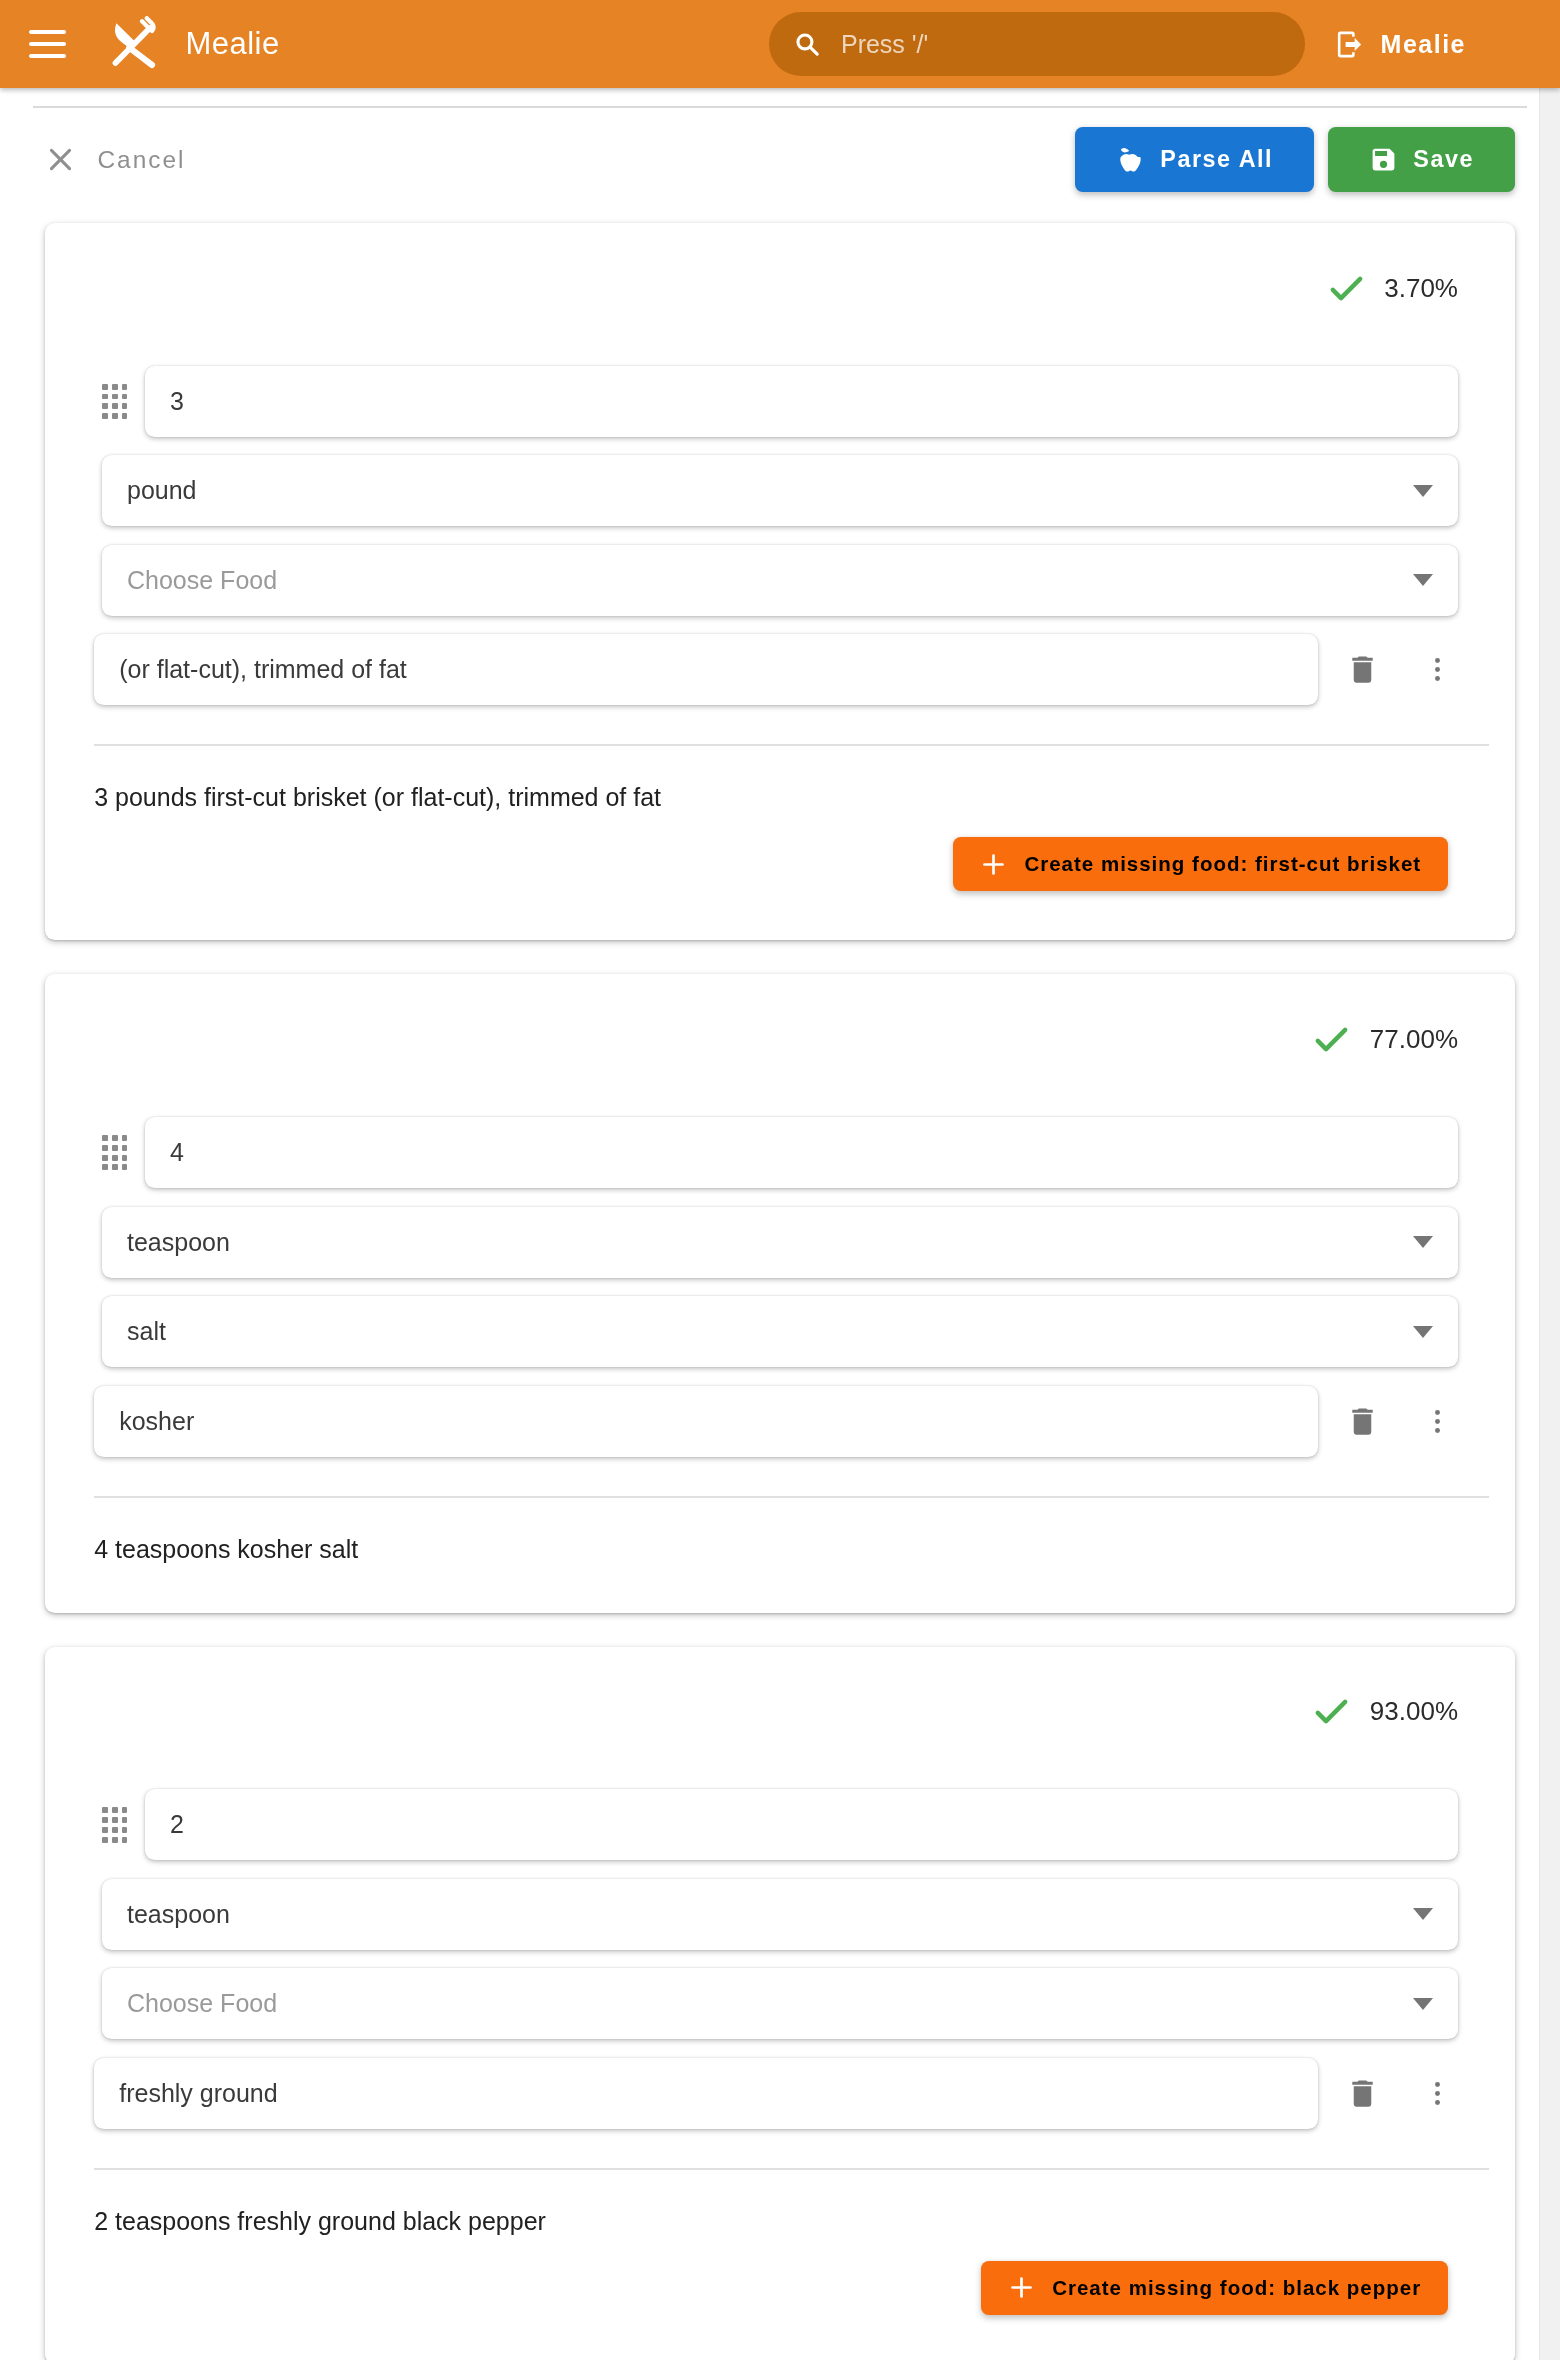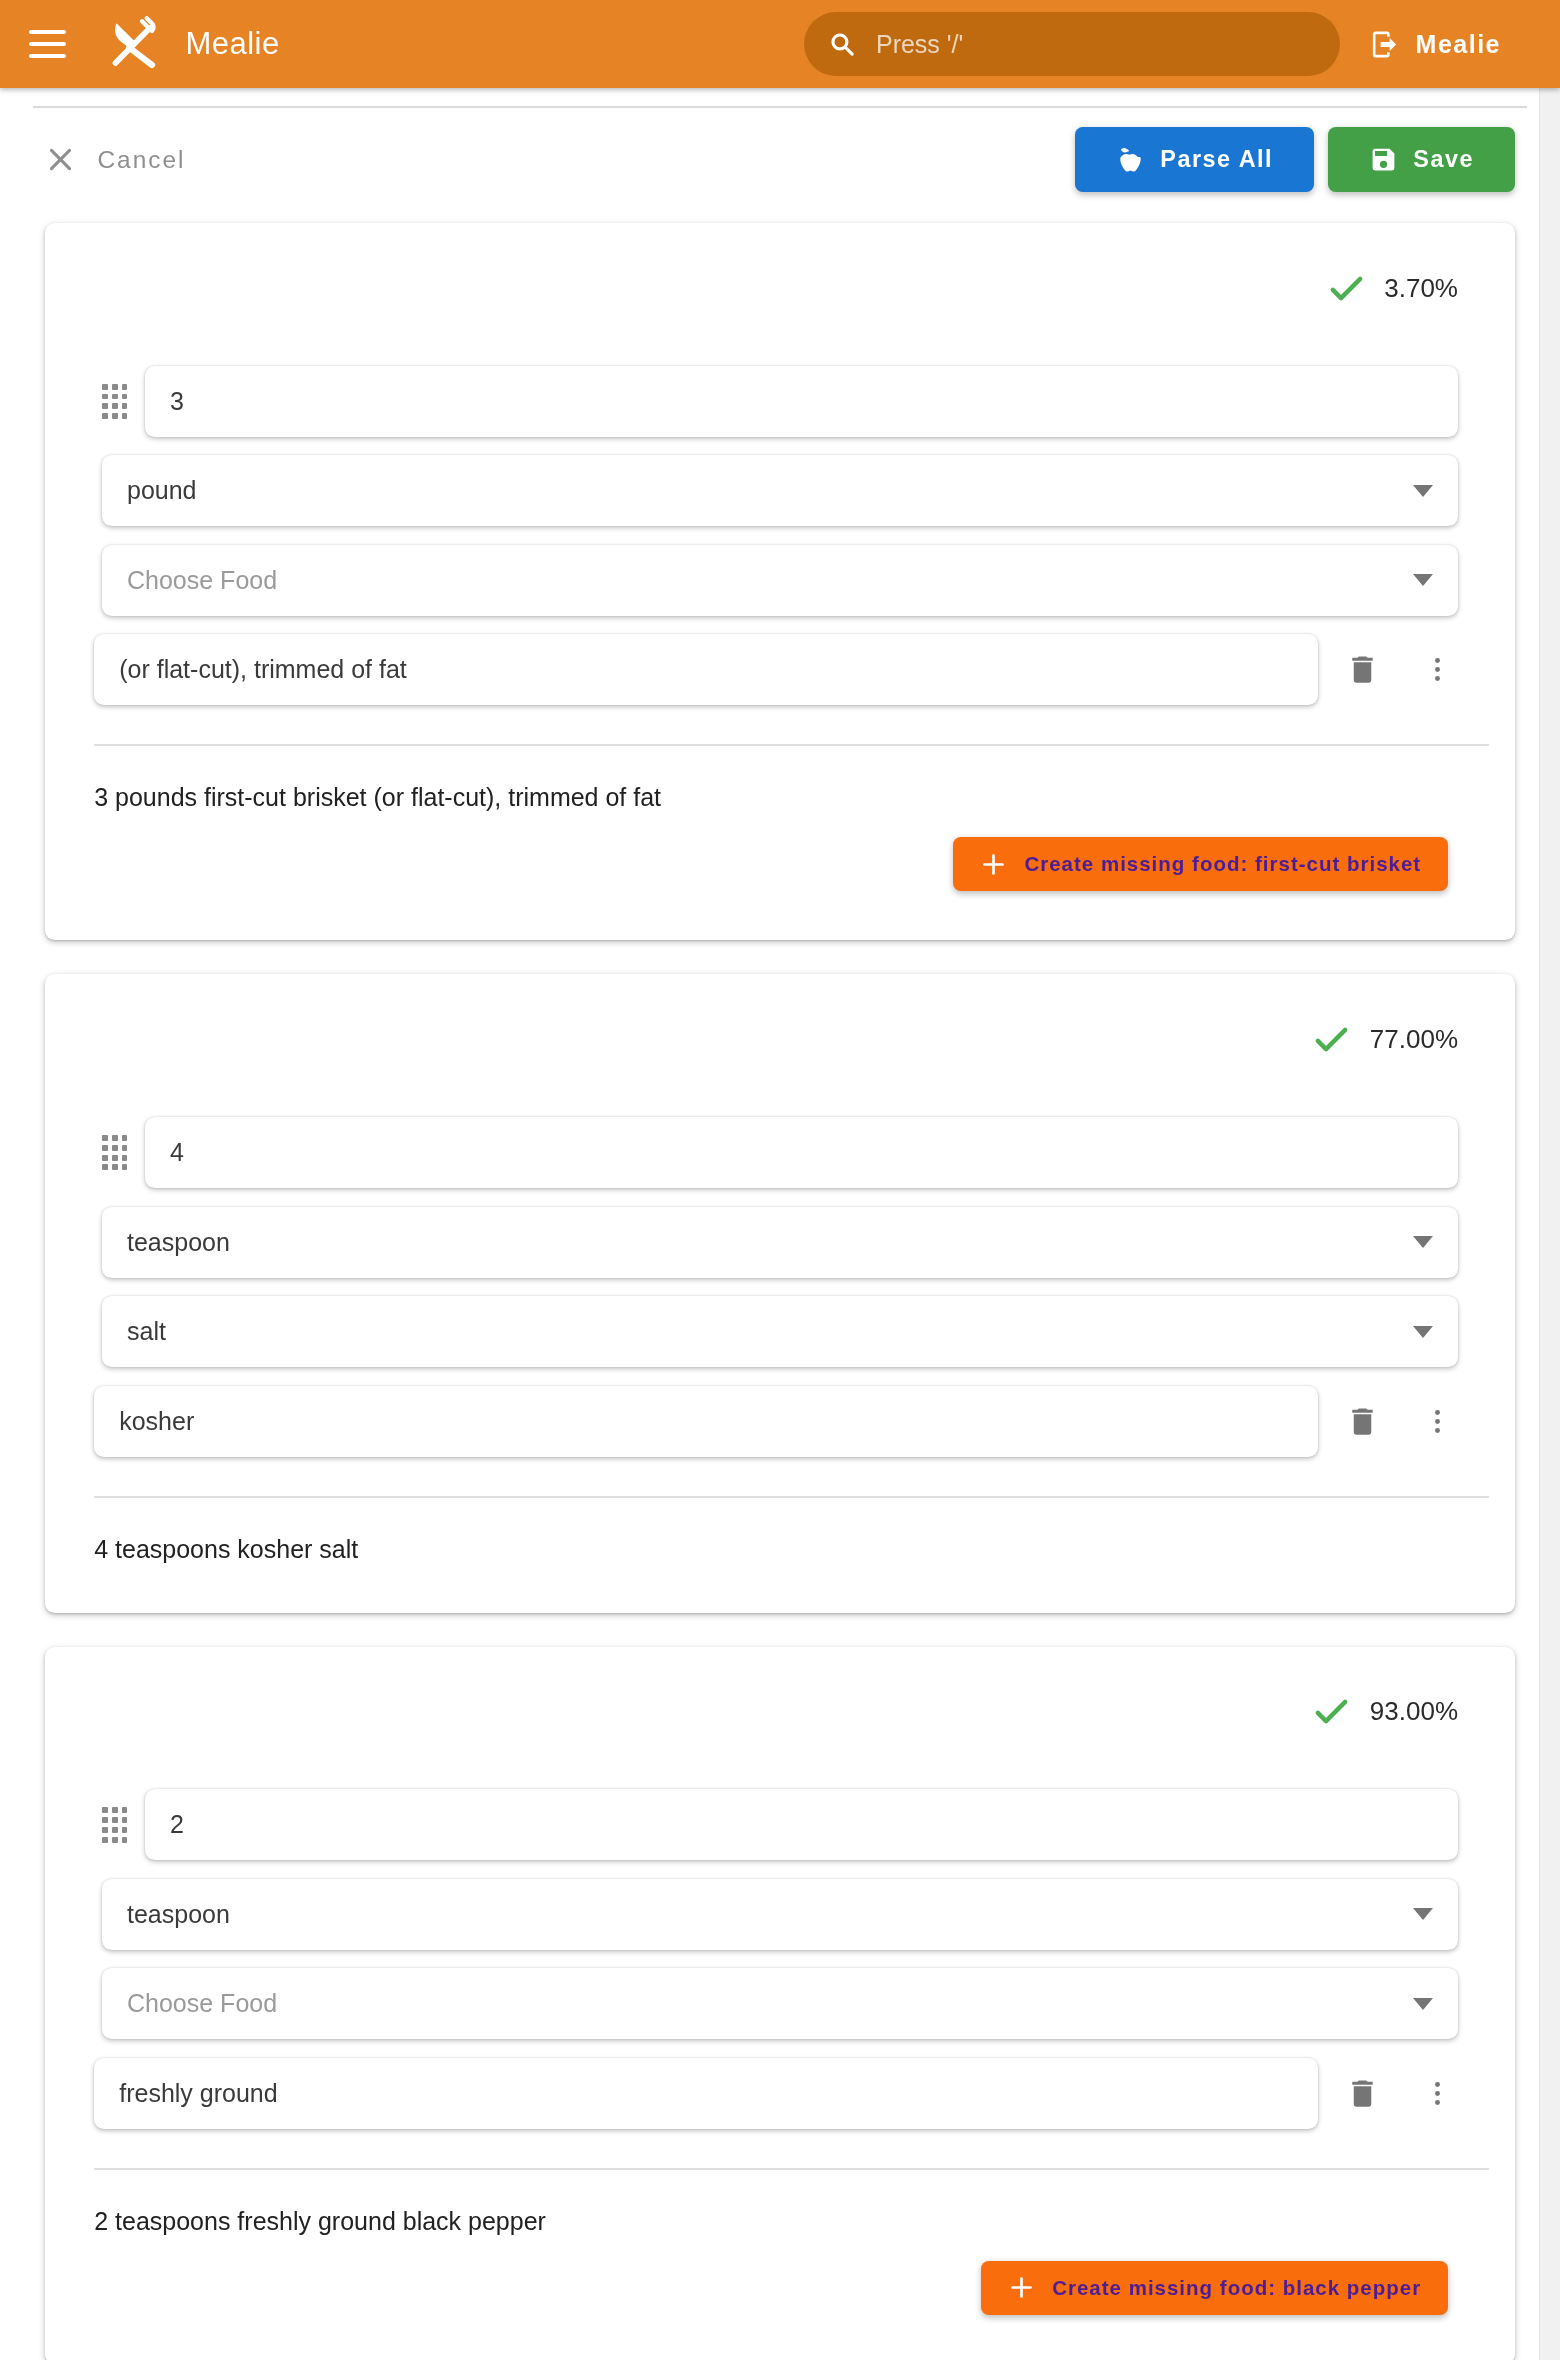--- a/index.html
+++ b/index.html
@@ -10,21 +10,21 @@
     --check-green:#4CAF50;
     --create-orange:#F96D0D;
     --icon-gray:#757575;
     --text-dark:#212121;
   }
   *{box-sizing:border-box;margin:0;padding:0;}
   html,body{width:1560px;height:2360px;overflow:hidden;background:#fff;
     font-family:"Liberation Sans","DejaVu Sans",sans-serif;}
   
   .app-bar{height:88px;background:var(--header-orange);display:flex;align-items:center;
-    padding:0 59px 0 29px;box-shadow:0 2px 4.9px rgba(0,0,0,.28);position:relative;z-index:3;}
+    padding:0 94px 0 29px;box-shadow:0 2px 4.9px rgba(0,0,0,.28);position:relative;z-index:3;}
   .hamburger{width:37px;display:flex;flex-direction:column;gap:7.8px;cursor:pointer;}
   .hamburger span{display:block;height:3.9px;border-radius:2px;background:#fff;}
   .logo{width:57px;height:57px;margin-left:39px;}
   .app-title{color:#fff;font-size:31px;font-weight:500;margin-left:23.4px;letter-spacing:0.5px;}
   .search-pill{margin-left:auto;width:536px;height:64px;border-radius:32px;background:var(--search-pill);
     display:flex;align-items:center;padding:0 23.4px;}
   .search-pill svg{flex:0 0 auto;}
   .search-input{flex:1;background:transparent;border:none;outline:none;color:#fff;
     font-size:25px;margin-left:17.6px;font-family:inherit;}
   .search-input::placeholder{color:rgba(255,255,255,.72);}
@@ -63,21 +63,21 @@
   .note-row{display:flex;align-items:center;margin-left:-7.8px;}
   .note-row .input-box{flex:1;}
   .icon-btn{background:none;border:none;cursor:pointer;display:flex;align-items:center;
     justify-content:center;padding:0;}
   .trash-btn{margin-left:27px;}
   .kebab-btn{margin-left:41px;margin-right:3.9px;}
   .divider{height:2px;background:#e0e0e0;margin:39px -31px 0 -7.8px;}
   .parsed{font-size:25px;color:var(--text-dark);margin:37px 0 0 -7.8px;}
   .create-row{display:flex;justify-content:flex-end;margin-top:25px;padding-right:9.8px;}
   .btn-create{display:flex;align-items:center;gap:17.6px;height:54px;border:none;border-radius:7.8px;
-    background:var(--create-orange);color:#4c1d95;font-family:inherit;font-size:20.5px;font-weight:700;
+    background:var(--create-orange);color:#000000;font-family:inherit;font-size:20.5px;font-weight:700;
     letter-spacing:1px;padding:0 27px;cursor:pointer;box-shadow:0 2.9px 5.9px rgba(0,0,0,.25);}
   
   .scroll-track{position:fixed;top:88px;right:0;width:21.5px;bottom:0;background:#f1f1f1;
     border-left:1px solid #e6e6e6;}
 </style>
 </head>
 <body>
 
 <header class="app-bar">
   <div class="hamburger">

